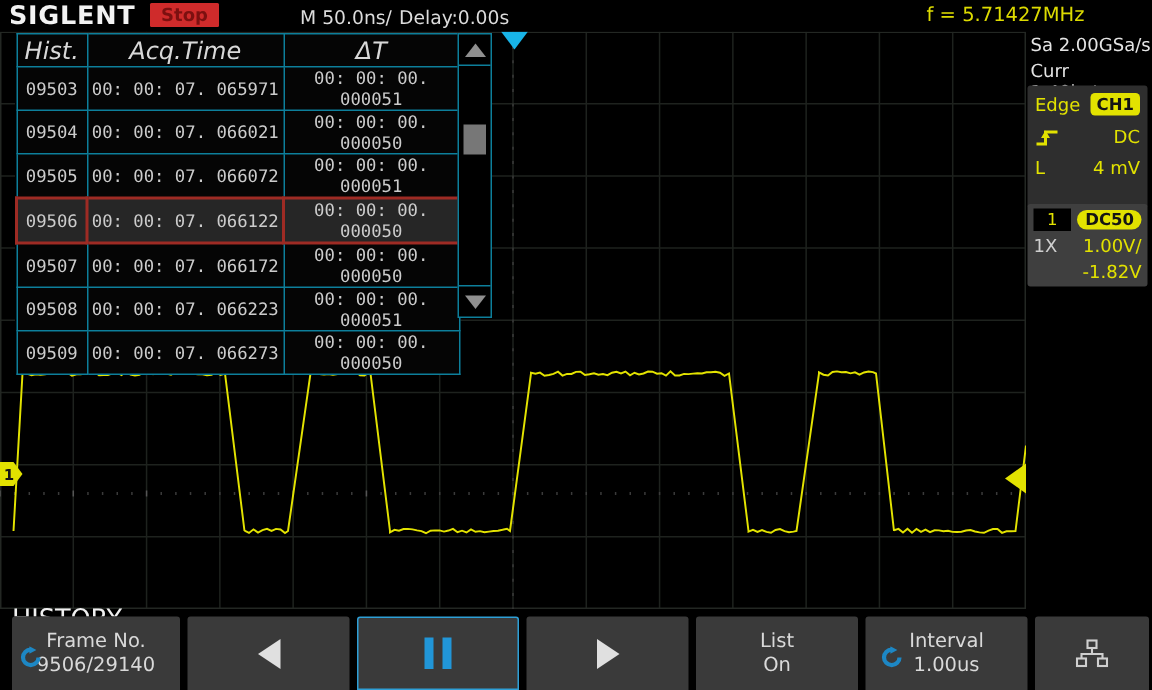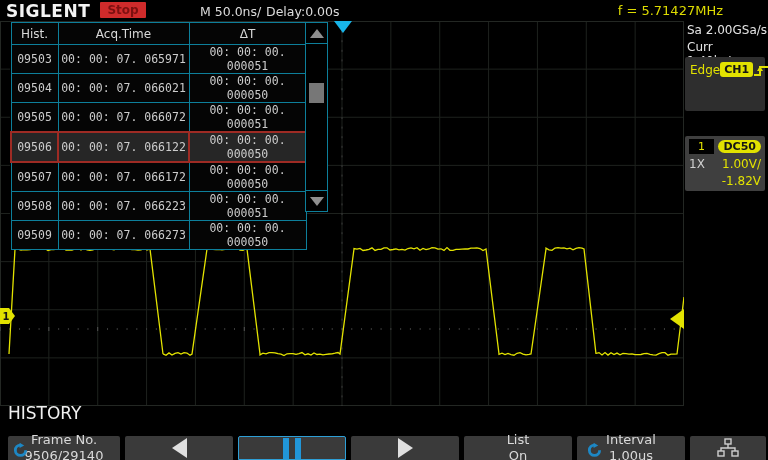--- a/index.html
+++ b/index.html
@@ -15,49 +15,49 @@
     color:#7c1010; font-size:12px; font-weight:bold; text-align:center; line-height:16px; border-radius:1px; }
   .tb-text { position:absolute; top:4px; font-size:12.5px; color:#dcdcdc;margin-left:48px; }
   .tb-timebase { left:152px; } .tb-delay { left:218px; }
   .tb-freq { position:absolute; right:5px; top:3px; font-size:13px; color:#dddb00; }
   
   .plot { position:absolute; left:0; top:21px; z-index:1; }
   
   .hist-table { position:absolute; left:10px; top:22px; z-index:3; border-collapse:collapse;
     background:#000; font-family:"DejaVu Sans Mono", monospace; font-size:11.5px; color:#cccccc; table-layout:fixed; }
   .hist-table th, .hist-table td { border:1px solid #0d7f9b; text-align:center; background:#050505; }
-  .hist-table th { height:22px; font-family:"DejaVu Sans", sans-serif; font-size:12px; font-weight:normal; color:#d8d8d8; }
+  .hist-table th { height:22px; font-family:"DejaVu Sans", sans-serif; font-size:16px; font-weight:normal; color:#d8d8d8;font-style:italic; }
   .hist-table td { height:23px; }
   .col-hist { width:47px; } .col-acq { width:131px; } .col-dt { width:117px; }
   tr.selected td { border:2px solid #9e2b24; background:#262626; }
   
   .scrollbar { position:absolute; left:305px; top:22px; width:23px; height:190px; z-index:3;
     border:1px solid #0d7f9b; background:#000; }
   .sb-btn { position:absolute; left:0; width:21px; height:21px; display:flex; align-items:center; justify-content:center; }
   .sb-up { top:0; border-bottom:1px solid #0d7f9b; }
   .sb-down { bottom:0; border-top:1px solid #0d7f9b; }
   .tri-up { width:0; height:0; border-left:7px solid transparent; border-right:7px solid transparent; border-bottom:9px solid #8f8f8f; }
   .tri-down { width:0; height:0; border-left:7px solid transparent; border-right:7px solid transparent; border-top:9px solid #8f8f8f; }
   .sb-thumb { position:absolute; left:3px; top:60px; width:15px; height:20px; background:#777; }
   
   .side-text { position:absolute; left:687px; font-size:12px; color:#e4e4e4; z-index:4; }
-  .trig-panel { position:absolute; left:685px; top:57px; width:80px; height:54px; background:#2e2e2e;
-    border-radius:2px; padding:2px 5px; z-index:4; display:flex; flex-direction:row; }
+  .trig-panel { position:absolute; left:685px; top:57px; width:80px; height:82px; background:#2e2e2e;
+    border-radius:2px; padding:2px 5px; z-index:4; display:flex; flex-direction:column; }
   .trig-row { display:flex; justify-content:space-between; align-items:center; height:21px; }
   .ylw { color:#e2e200; font-size:12px; }
   .badge { background:#e2e200; color:#141414; font-size:11px; font-weight:bold; padding:1px 4px; border-radius:3px; }
   .ch-panel { position:absolute; left:685px; top:136px; width:80px; height:55px; background:#3f3f3f;
     border-radius:2px; padding:2px 4px; z-index:4; display:flex; flex-direction:column; justify-content:space-between; }
   .ch-row { display:flex; justify-content:space-between; align-items:center; height:16px; }
   .ch-num { background:#000; color:#e2e200; width:25px; height:15px; text-align:center; font-size:11px; line-height:15px; }
   .pill { background:#e2e200; color:#141414; font-size:11px; font-weight:bold; padding:0 5px; border-radius:7px; }
   .gray { color:#cfcfcf; font-size:12px; }
   
   .hist-label { position:absolute; left:8px; top:403px; font-size:17px; color:#f0f0f0; z-index:5; }
-  .menubar { position:absolute; left:0; bottom:0; width:768px; height:24px; display:flex; gap:5px;
+  .menubar { position:absolute; left:0; bottom:0; width:768px; height:49px; display:flex; gap:5px;
     padding-left:8px; z-index:5; background:#000; }
   .mbtn { background:#3a3a3a; border-radius:2px 2px 0 0; position:relative; display:flex; flex-direction:column;
     justify-content:center; align-items:center; font-size:13px; line-height:16px; color:#d9d9d9; }
   .mbtn.active { border:1px solid #2e9fd6; }
   .w1{width:112px;} .w2{width:108px;} .w3{width:76px;}
   .btn-icon-left { position:absolute; left:5px; top:50%; transform:translateY(-35%); }
   .tri-left { width:0; height:0; border-top:10px solid transparent; border-bottom:10px solid transparent; border-right:15px solid #e0e0e0; }
   .tri-right { width:0; height:0; border-top:10px solid transparent; border-bottom:10px solid transparent; border-left:15px solid #e0e0e0; }
   .pause-bars { display:flex; gap:6px; }
   .pause-bars span { display:block; width:6px; height:21px; background:#2196d8; }

